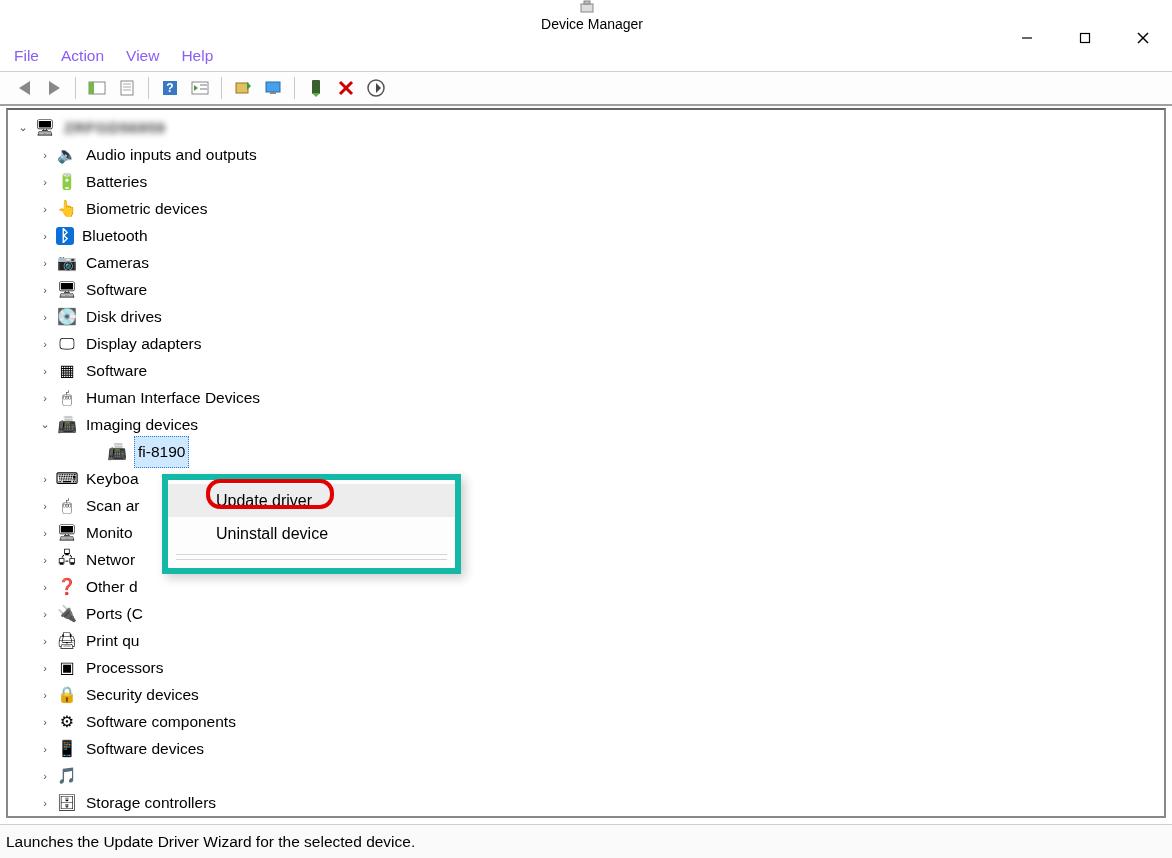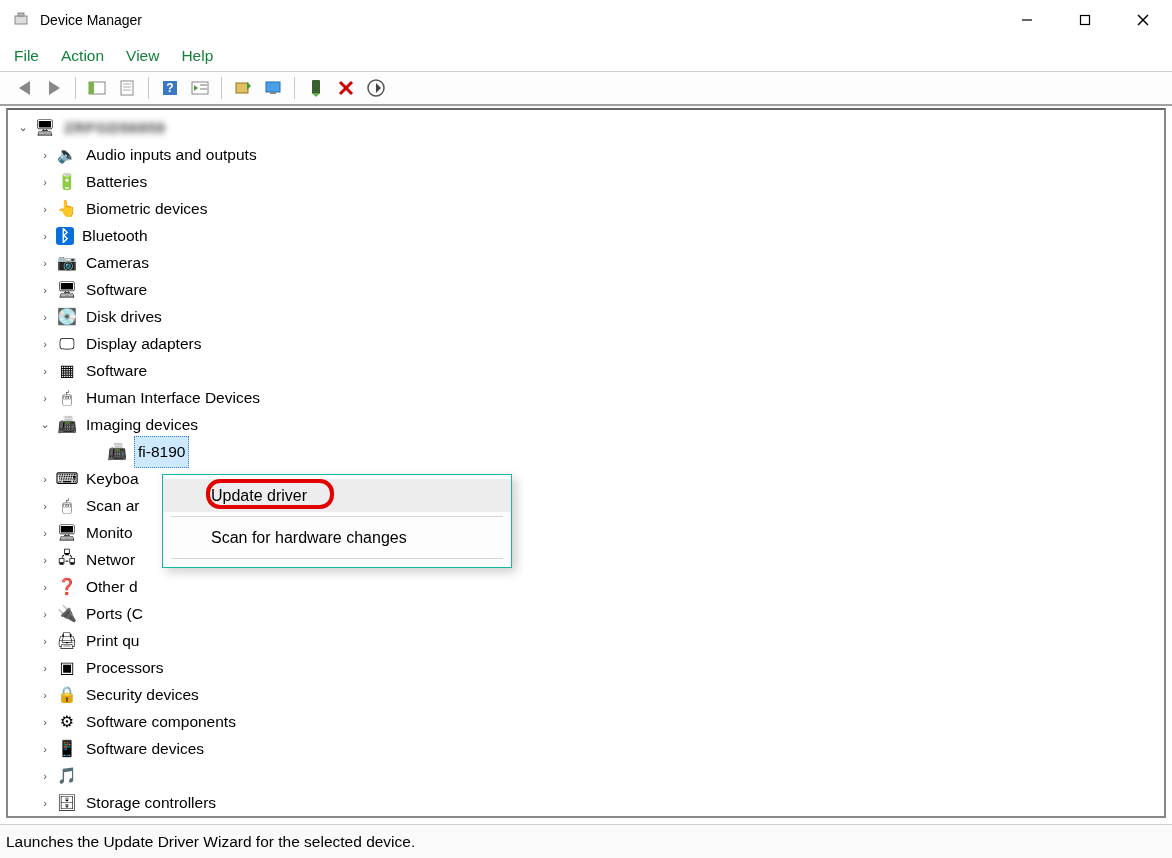--- a/index.html
+++ b/index.html
@@ -1,27 +1,27 @@
 <!DOCTYPE html>
 <html><head>
 <meta charset="utf-8">
 <style>
 * { margin: 0; padding: 0; box-sizing: border-box; font-family: "Segoe UI", Arial, sans-serif; }
 body { width: 1172px; height: 858px; background: #fff; overflow: hidden; position: relative; }
 
 
-.titlebar { height: 40px; display: flex; align-items: center; padding-left: 12px; background: #fff; }
+.titlebar { height: 40px; display: flex; align-items: center; padding-left: 12px; background: #fff; flex-direction: column; }
 .titlebar .app-icon { width: 18px; height: 18px; margin-right: 10px; display: flex; align-items: center; justify-content: center; }
 .titlebar .title { font-size: 14px; color: #000; }
 .winbtns { margin-left: auto; display: flex; height: 100%; }
 .winbtn { width: 58px; display: flex; align-items: center; justify-content: center; font-size: 14px; }
 
 
 .menubar { height: 32px; display: flex; align-items: center; padding: 0 14px; gap: 22px; border-bottom: 1px solid #d0d0d0; }
-.menu-item { font-size: 15.5px; color: #15803d; }
+.menu-item { font-size: 15.5px; color: #8b5cf6; }
 
 
 .toolbar { height: 34px; display: flex; align-items: center; padding: 0 10px; gap: 2px; border-bottom: 2px solid #a0a0a0; background:#fdfdfd; }
 .tbtn { width: 28px; height: 26px; display: flex; align-items: center; justify-content: center; border:1px solid transparent; }
 .tsep { width: 1px; height: 22px; background: #c8c8c8; margin: 0 5px; }
 
 
 .tree-wrap { position: absolute; top: 108px; left: 6px; right: 6px; bottom: 40px; border: 2px solid #888; border-top-color:#666; overflow: hidden; background:#fff; }
 .tree { padding: 4px 0 0 8px; font-size: 15.5px; color: #000; overflow-y: scroll; height:100%; }
 .node { display: flex; align-items: center; height: 27px; white-space: nowrap; }
@@ -32,21 +32,21 @@
 .selected .label-box { background: #cde8ff; border: 1px dotted #2a7ad1; padding: 6px 3px; }
 .label-box { padding: 0 2px; }
 .root-label { filter: blur(3px); font-weight:600; color:#444; letter-spacing:0.5px; }
 
 
 .tree::-webkit-scrollbar { width: 18px; }
 .tree::-webkit-scrollbar-track { background: #f0f0f0; }
 .tree::-webkit-scrollbar-thumb { background: #bcbcbc; border: 3px solid #f0f0f0; border-radius: 0; }
 
 
-.context-menu { position: absolute; left: 162px; top: 474px; width: 350px; background: #fdfdfd; border: 1px solid #14b8a6; box-shadow: 4px 4px 10px rgba(0,0,0,.2); padding: 4px 0; z-index: 10; }
+.context-menu { position: absolute; left: 162px; top: 474px; width: 299px; background: #fdfdfd; border: 6px solid #14b8a6; box-shadow: 4px 4px 10px rgba(0,0,0,.2); padding: 4px 0; z-index: 10; }
 .ctx-item { height: 33px; display:flex; align-items:center; padding: 0 36px 0 48px; font-size:16px; color:#000; }
 .ctx-item.hover { background:#ededed; }
 .ctx-item.bold { font-weight:700; }
 .ctx-sep { height:1px; background:#d6d6d6; margin: 4px 8px; }
 .highlight-ring { position:absolute; border: 4px solid #e30000; border-radius: 14px; pointer-events:none; left:206px; top:479px; width:128px; height:30px; z-index:11; }
 
 
 .statusbar { position:absolute; left:0; right:0; bottom:0; height:34px; display:flex; align-items:center; padding:0 6px; font-size:15.5px; border-top:1px solid #d0d0d0; background:#fafafa; }
 
 
@@ -298,23 +298,23 @@
           <span class="label-box">Storage controllers</span>
         </div>
       </div>
     </div>
 </div>
 
 <div class="context-menu">
   <div class="ctx-item hover">
       <span>Update driver</span>
     </div>
+  <div class="ctx-item">
+      <span>Uninstall device</span>
+    </div>
   <div class="ctx-sep"></div>
-  <div class="ctx-item">
-      <span>Scan for hardware changes</span>
-    </div>
   <div class="ctx-sep"></div>
 </div>
 <div class="highlight-ring"></div>
 
 <div class="statusbar">
   <span>Launches the Update Driver Wizard for the selected device.</span>
 </div>
 
 </body></html>

